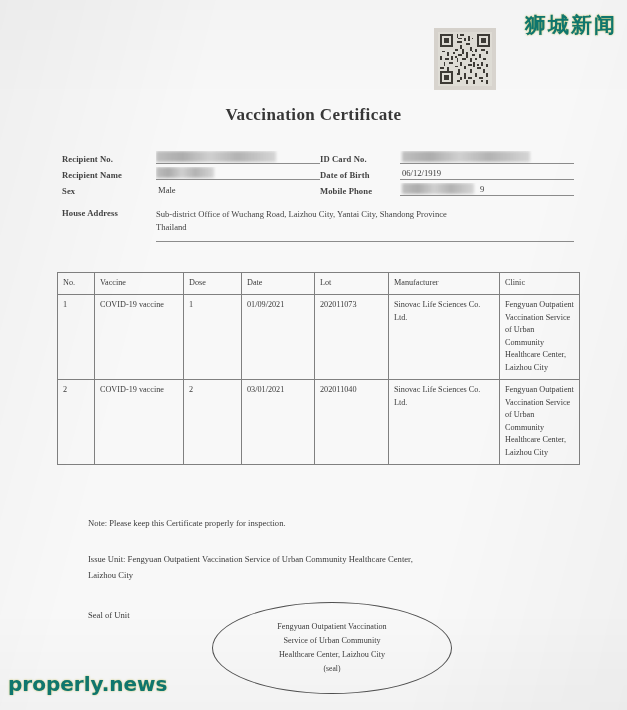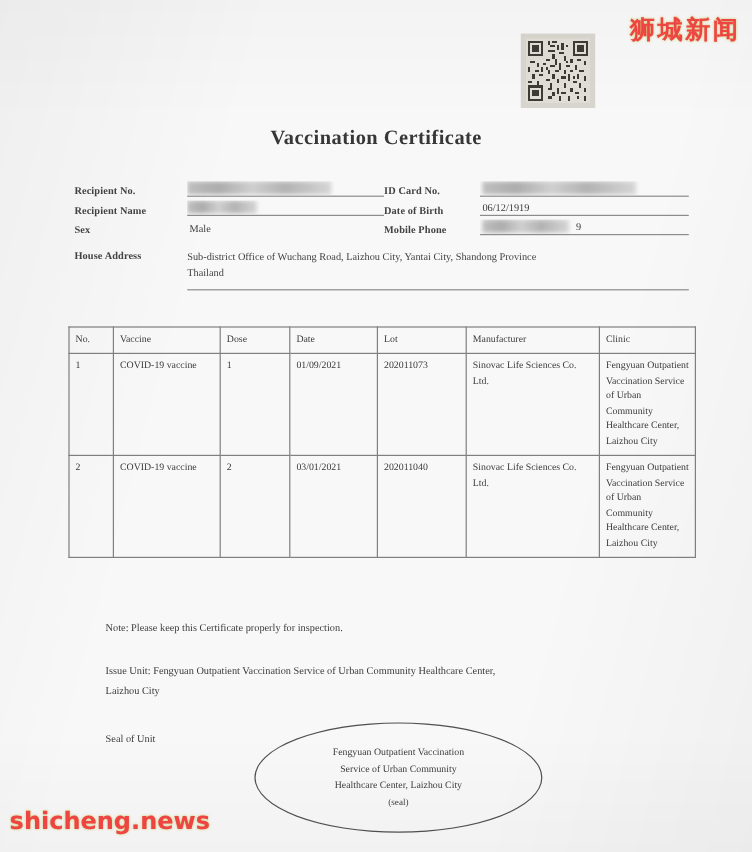--- a/index.html
+++ b/index.html
@@ -44,21 +44,21 @@
     background: #e6e2da;
     padding: 4px;
     box-sizing: border-box;
     filter: blur(0.25px) contrast(0.9);
   }
   #qr-wrap svg { display: block; width: 100%; height: 100%; }
 
   
   .watermark {
     position: absolute;
-    color: #ef4444;
+    color: #0f766e;
     font-weight: bold;
     text-shadow: 0 0 2px rgba(180,170,20,0.7);
     letter-spacing: 1px;
     user-select: none;
   }
   #wm-top {
     right: 10px;
     top: 11px;
     font-size: 21px;
     font-family: "DejaVu Sans", sans-serif;
@@ -441,13 +441,13 @@
     <div>Fengyuan Outpatient Vaccination</div>
     <div>Service of Urban Community</div>
     <div>Healthcare Center, Laizhou City</div>
     <div class="sealnote">(seal)</div>
   </div>
 
   <div id="grain"></div>
 </div>
 
 <div class="watermark" id="wm-top">狮城新闻</div>
-<div class="watermark" id="wm-bottom">shicheng.news</div>
+<div class="watermark" id="wm-bottom">properly.news</div>
 
 </body></html>

